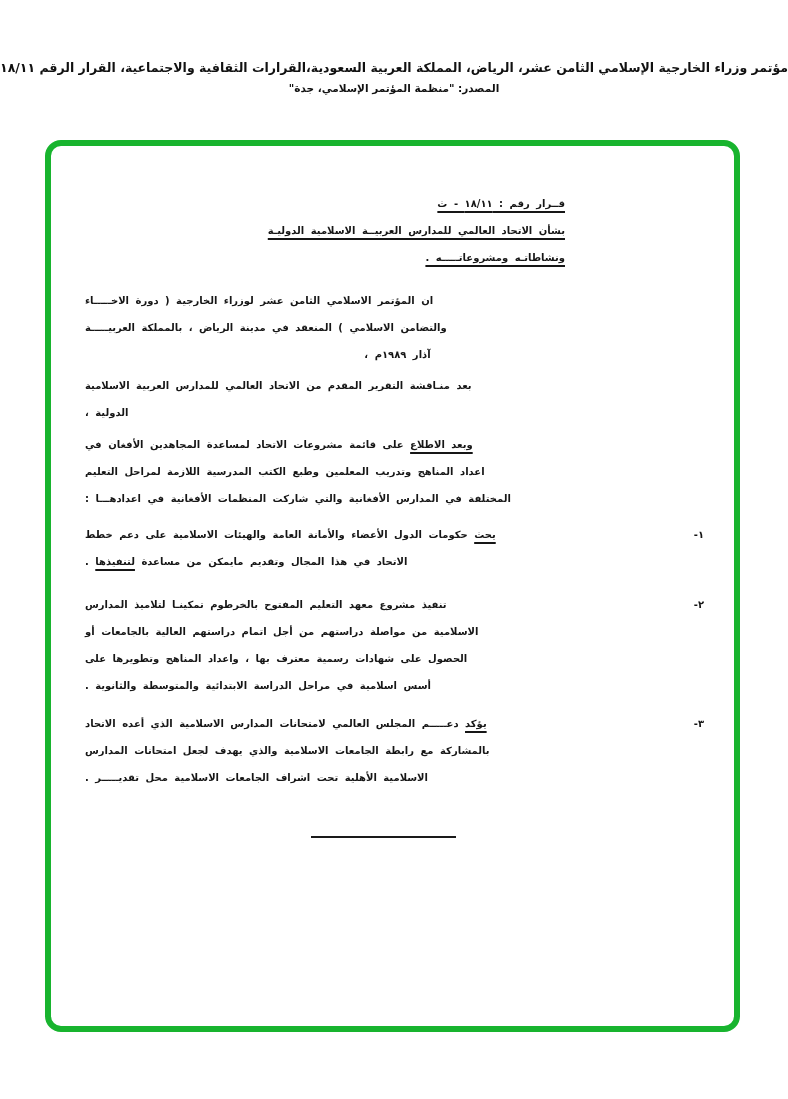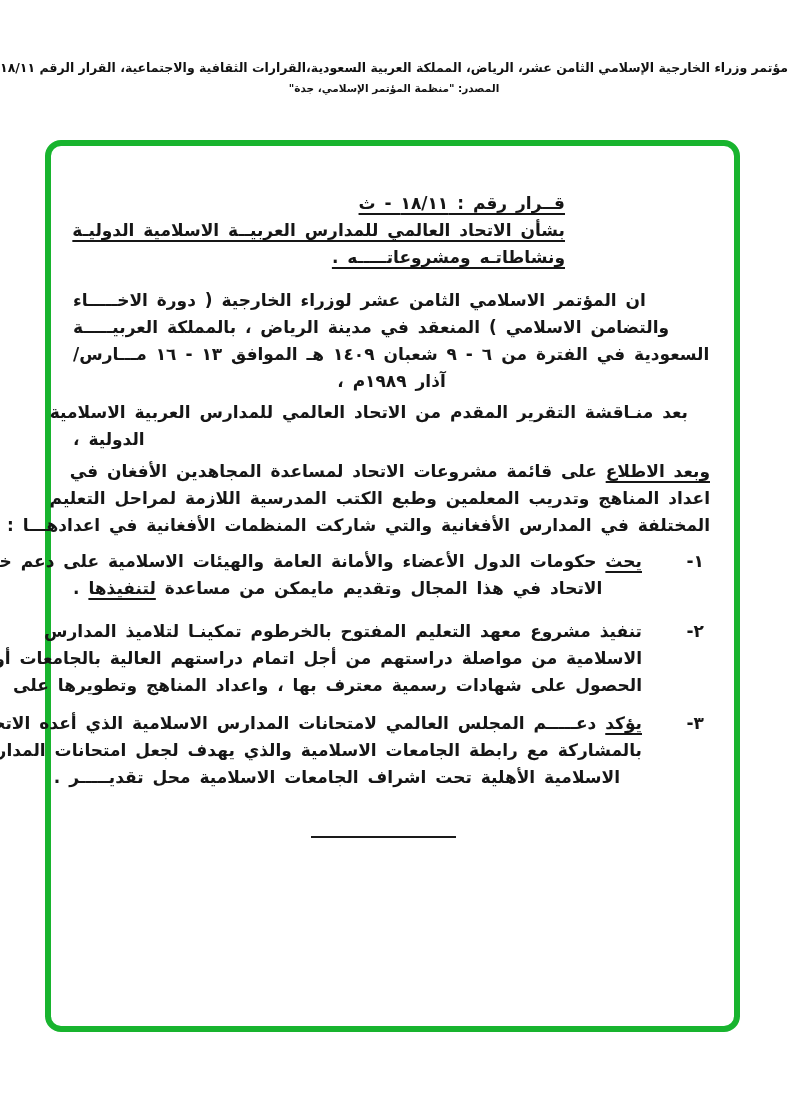--- a/index.html
+++ b/index.html
@@ -10,22 +10,22 @@
   .header{
     position:absolute;top:60px;left:0;width:100%;text-align:center;direction:rtl;
   }
   .h1{font-size:12.5px;font-weight:700;white-space:nowrap;letter-spacing:0;}
   .h2{font-size:10.5px;font-weight:700;margin-top:7px;}
   .frame{
     position:absolute;left:45px;top:140px;width:683px;height:880px;
     border:6px solid #18b42e;border-radius:16px;background:#fff;
   }
   .doc{
-    direction:rtl;text-align:right;padding:44px 24px 0 22px;
-    font-weight:700;font-size:17px;color:#161616;word-spacing:3px;
+    direction:rtl;text-align:right;padding:44px 24px 0 34px;
+    font-weight:700;font-size:10px;color:#161616;word-spacing:3px;
   }
   .line{line-height:27px;white-space:nowrap;text-align:left;}
   .line.indent{padding-right:22px;}
   .line.left{text-align:center;}
   .u{text-decoration:underline;text-underline-offset:4px;text-decoration-thickness:1.5px;}
   .title{width:fit-content;margin:0 145px 16px auto;}
   .title .tl{line-height:27px;white-space:nowrap;text-align:right;}
   .title .tl:nth-child(3){}
   .item{display:flex;}
   .num{flex:0 0 62px;line-height:27px;padding-right:6px;}
@@ -49,21 +49,20 @@
 <div class="frame" style="border-color: rgb(24, 180, 46);">
   <div class="doc">
     <div class="title">
         <div class="tl"><span class="u">قــرار رقم : ١٨/١١ - ث</span></div>
         <div class="tl"><span class="u">بشأن الاتحاد العالمي للمدارس العربيــة  الاسلامية الدوليـة</span></div>
         <div class="tl"><span class="u">ونشاطاتـه  ومشروعاتـــــه .</span></div>
       </div>
     <div class="para">
         <div class="line indent"><span>ان المؤتمر الاسلامي الثامن عشر لوزراء الخارجية ( دورة الاخـــــاء</span></div>
         <div class="line"><span>والتضامن الاسلامي ) المنعقد في مدينة الرياض ، بالمملكة العربيـــــة</span></div>
-        <div class="line"><span>السعودية في الفترة من ٦ - ٩ شعبان ١٤٠٩ هـ الموافق ١٣ - ١٦ مـــارس/</span></div>
         <div class="line left"><span>آذار ١٩٨٩م ،</span></div>
       </div>
       <div class="para">
         <div class="line indent"><span>بعد منـاقشة التقرير المقدم من الاتحاد العالمي للمدارس العربية  الاسلامية</span></div>
         <div class="line"><span>الدولية ،</span></div>
       </div>
       <div class="para">
         <div class="line"><span class="u">وبعد الاطلاع</span><span> على قائمة مشروعات الاتحاد لمساعدة المجاهدين الأفغان في</span></div>
         <div class="line"><span>اعداد المناهج وتدريب المعلمين وطبع الكتب المدرسية اللازمة لمراحل التعليم</span></div>
         <div class="line"><span>المختلفة في المدارس الأفغانية والتي شاركت المنظمات الأفغانية في اعدادهـــا :</span></div>
@@ -74,20 +73,21 @@
           <div class="line"><span class="u">يحث</span><span> حكومات الدول الأعضاء والأمانة العامة والهيئات الاسلامية على دعم خطط</span></div>
           <div class="line"><span>الاتحاد في هذا المجال وتقديم مايمكن من مساعدة </span><span class="u">لتنفيذها</span><span> .</span></div>
         </div>
       </div>
       <div class="item">
         <div class="num">٢-</div>
         <div class="itxt">
           <div class="line"><span>تنفيذ مشروع معهد التعليم المفتوح بالخرطوم تمكينـا لتلاميذ المدارس</span></div>
           <div class="line"><span>الاسلامية من مواصلة دراستهم من أجل اتمام دراستهم العالية بالجامعات أو</span></div>
           <div class="line"><span>الحصول على شهادات رسمية معترف بها ، واعداد المناهج وتطويرها على</span></div>
+          <div class="line"><span>أسس اسلامية في مراحل الدراسة  الابتدائية والمتوسطة والثانوية .</span></div>
         </div>
       </div>
       <div class="item">
         <div class="num">٣-</div>
         <div class="itxt">
           <div class="line"><span class="u">يؤكد</span><span> دعـــــم المجلس العالمي لامتحانات المدارس الاسلامية الذي أعده  الاتحاد</span></div>
           <div class="line"><span>بالمشاركة مع رابطة الجامعات الاسلامية والذي يهدف لجعل امتحانات المدارس</span></div>
           <div class="line indent"><span>الاسلامية  الأهلية تحت اشراف الجامعات الاسلامية محل تقديـــــر .</span></div>
         </div>
       </div>

